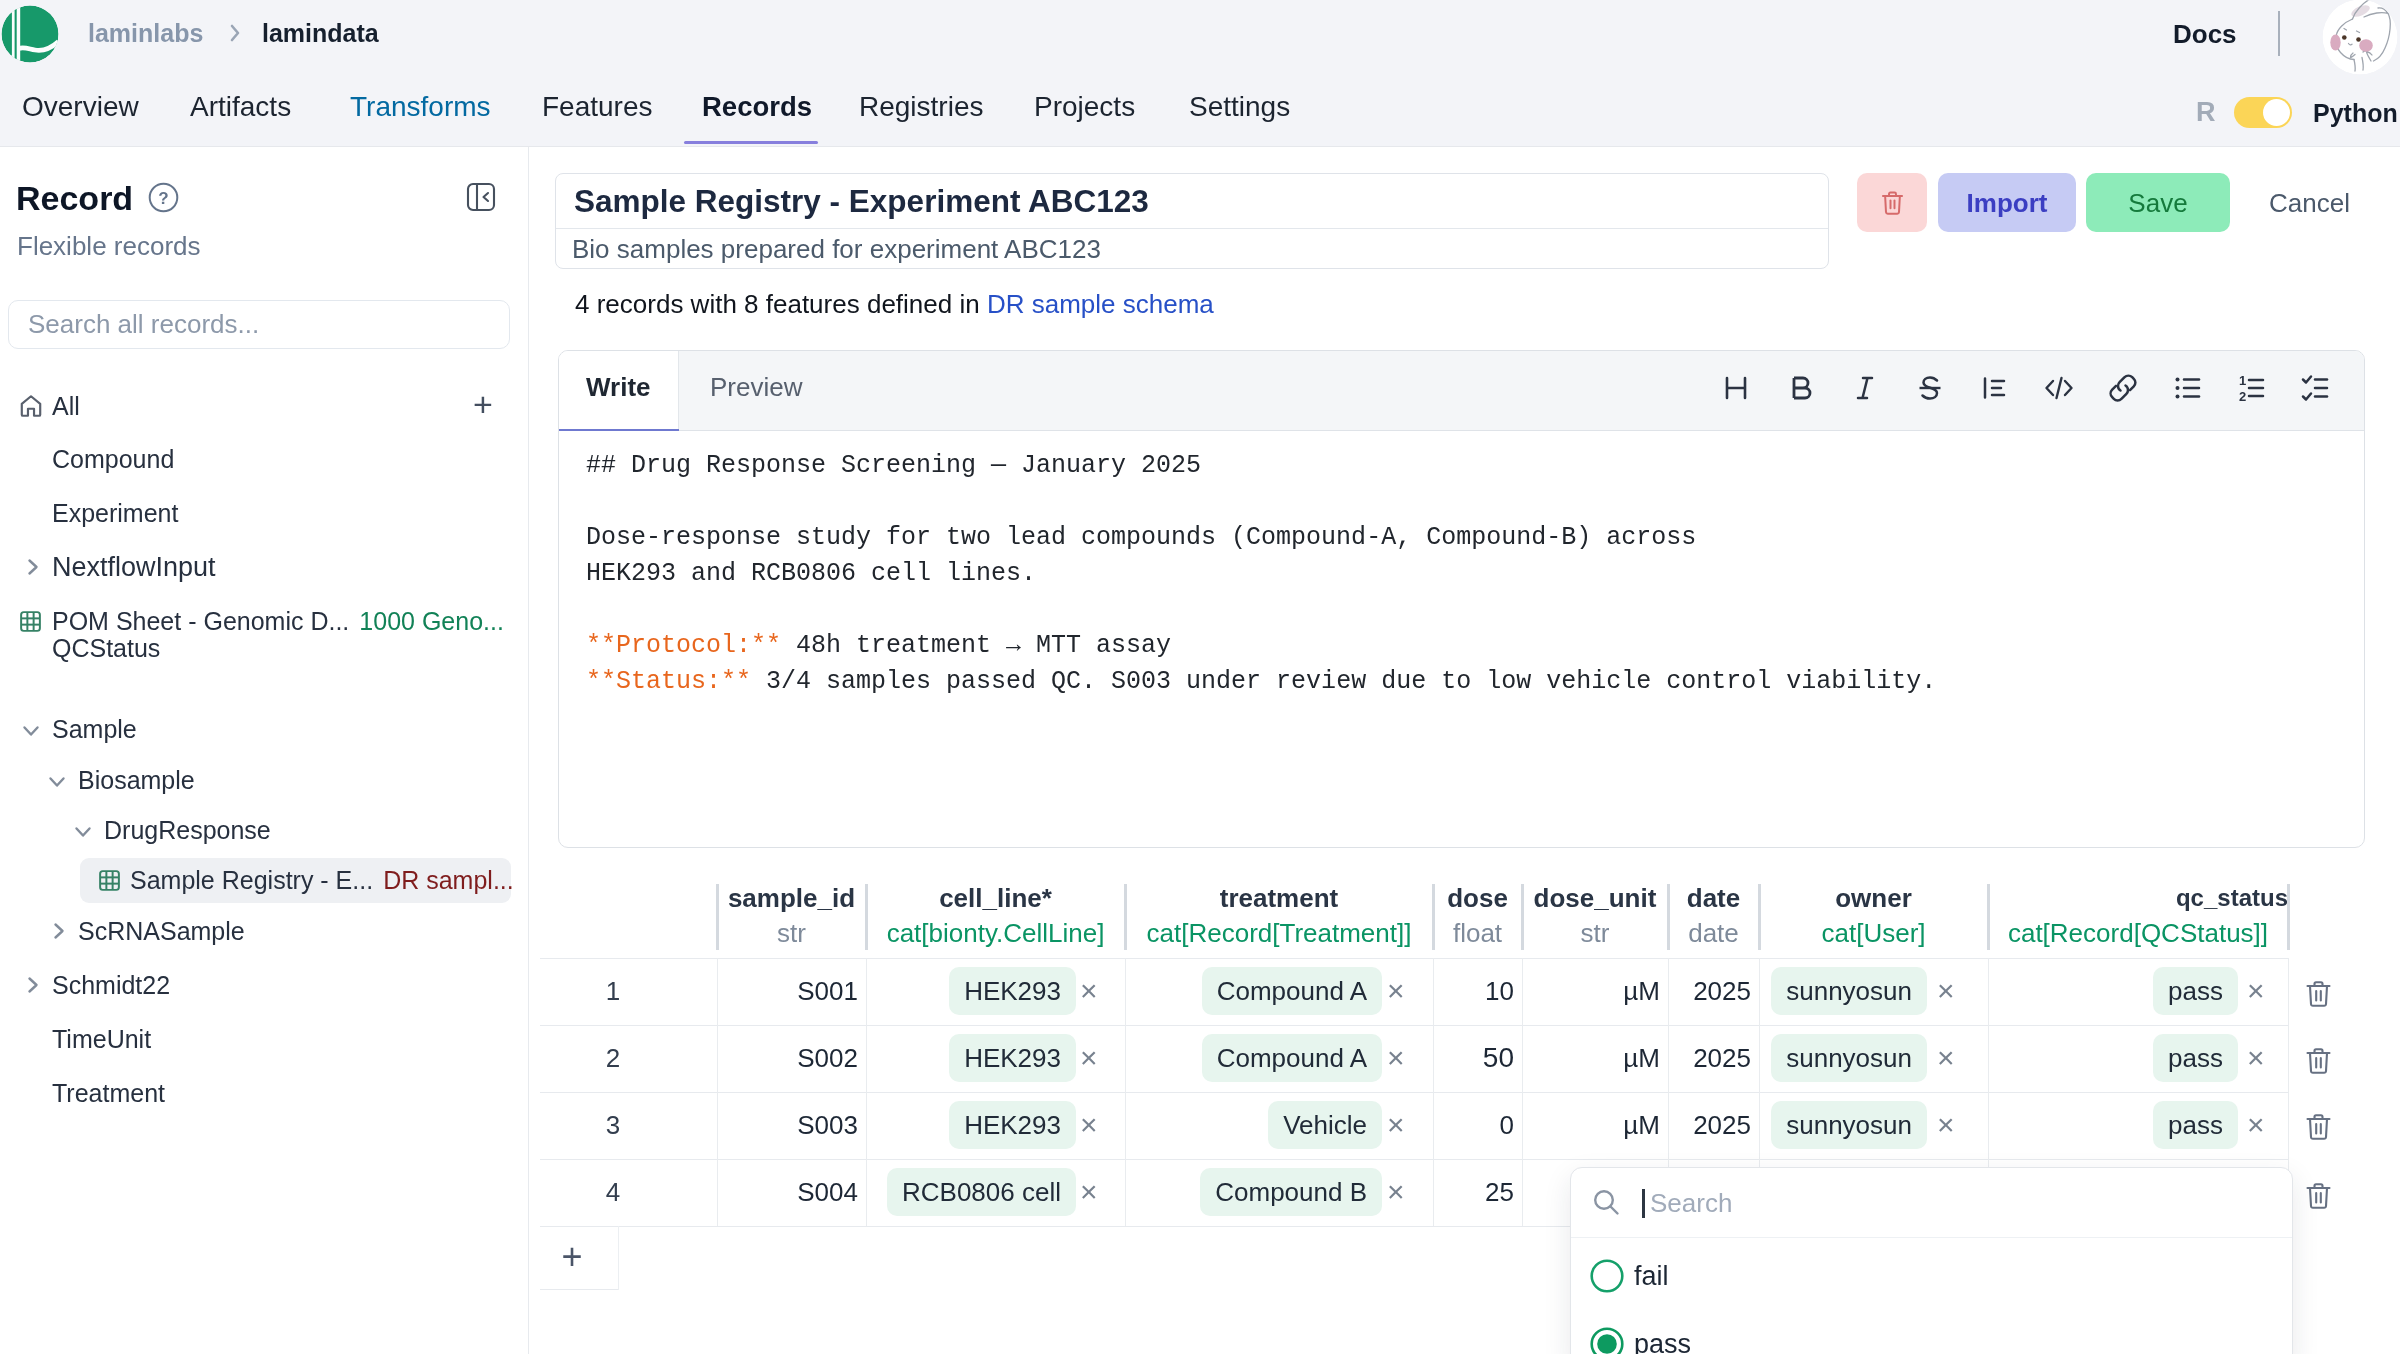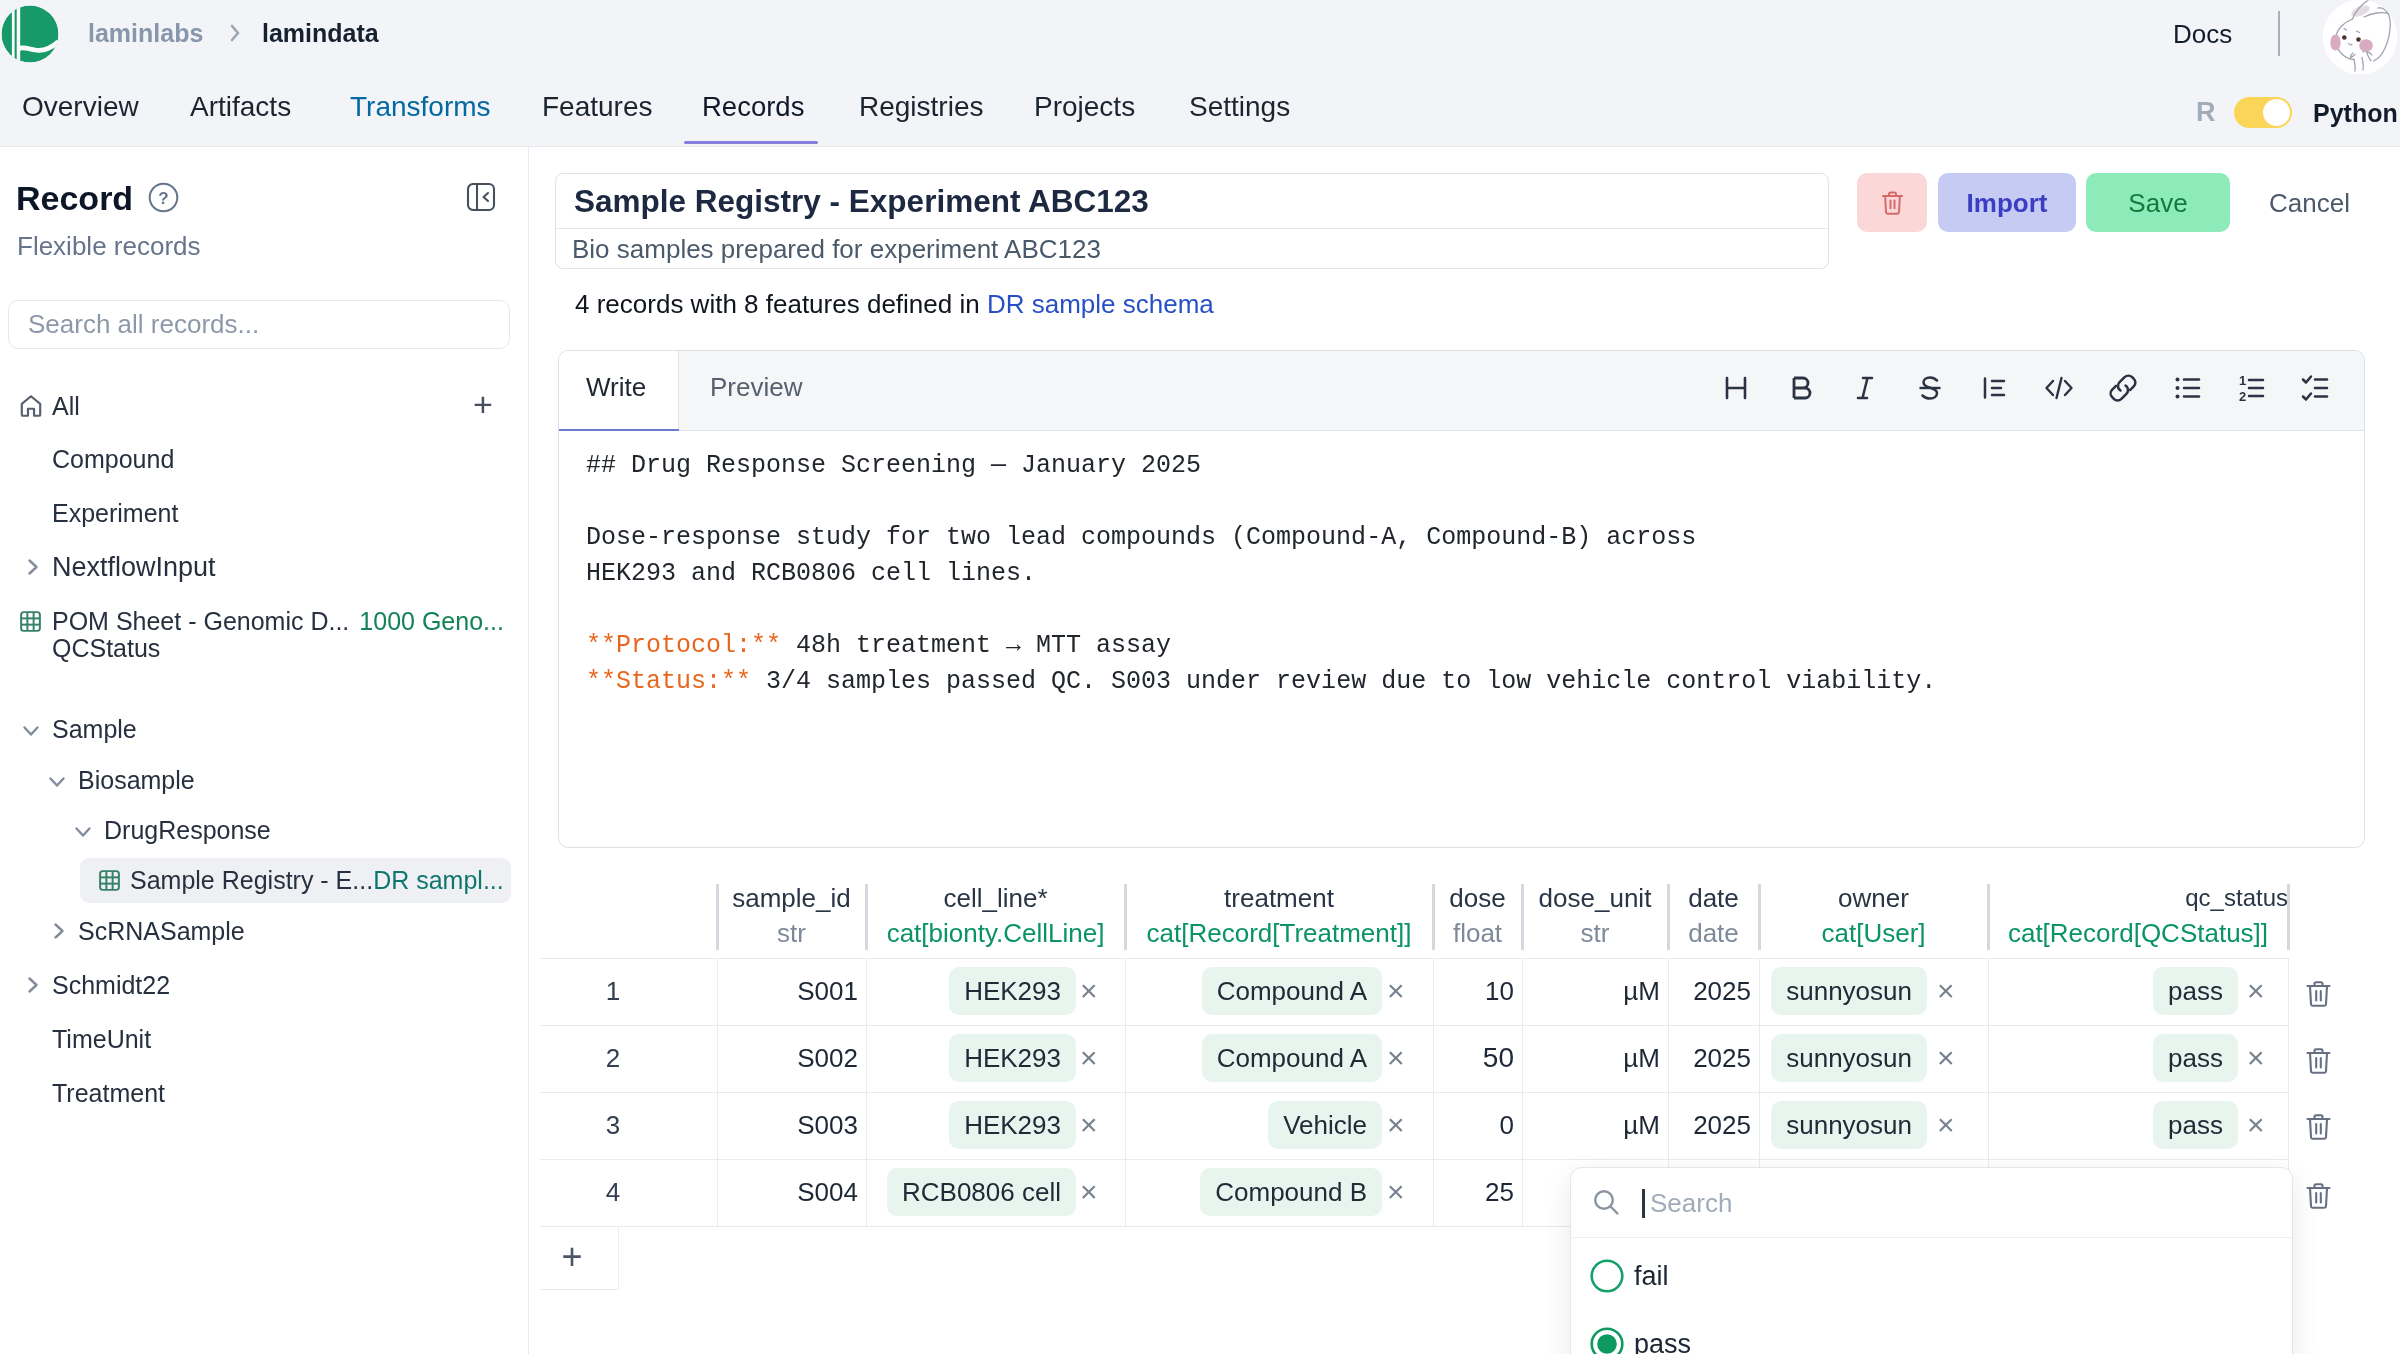--- a/index.html
+++ b/index.html
@@ -1,20 +1,20 @@
 <!DOCTYPE html>
 <html><head>
 <meta charset="utf-8">
 <style>
 *{margin:0;padding:0;box-sizing:border-box}
 html,body{width:2400px;height:1354px;background:#fff;font-family:"Liberation Sans",sans-serif;overflow:hidden;position:relative}
 .a{position:absolute}
 .t{position:absolute;white-space:nowrap;height:40px;line-height:40px;font-size:26px;color:#27303f}
 .b{font-weight:700}
-.sb{font-weight:400}
+.sb{font-weight:700}
 .grn{color:#0a9464}
 .gry{color:#7e8a9a}
 .hline{position:absolute;background:#e7eaee;height:1px}
 .vline{position:absolute;background:#e7eaee;width:1px}
 .chip{position:absolute;height:48px;line-height:48px;background:#e7f5ee;border-radius:10px;padding:0 15px;font-size:26px;color:#212b38;white-space:nowrap}
 .x{position:absolute;height:40px;line-height:40px;font-size:30px;color:#78828f;font-weight:400}
 </style>
 </head>
 <body>
 
@@ -134,21 +134,21 @@
   </svg>
 <div class="t" style="left:104px;top:810px;font-size:25px">DrugResponse</div>
 <div class="a" style="left:80px;top:858px;width:431px;height:45px;background:#eef0f3;border-radius:9px"></div>
 <svg class="a" style="left:97px;top:868px" width="25" height="25" viewBox="0 0 24 24">
     <rect x="3" y="3" width="18" height="18" rx="2.5" fill="none" stroke="#368266" stroke-width="1.9"></rect>
     <line x1="3" y1="9" x2="21" y2="9" stroke="#368266" stroke-width="1.9"></line>
     <line x1="3" y1="15" x2="21" y2="15" stroke="#368266" stroke-width="1.9"></line>
     <line x1="9" y1="3" x2="9" y2="21" stroke="#368266" stroke-width="1.9"></line>
     <line x1="15" y1="3" x2="15" y2="21" stroke="#368266" stroke-width="1.9"></line>
   </svg>
-<div class="t" style="left:130px;top:860px;font-size:25px">Sample Registry - E...<span style="color:#0f766e;">DR sampl...</span></div>
+<div class="t" style="left:130px;top:860px;font-size:25px">Sample Registry - E...<span style="color:#7f1d1d;margin-left:10px">DR sampl...</span></div>
 <svg class="a" style="left:48px;top:920px" width="22" height="22" viewBox="0 0 22 22">
     <path d="M7.5 4.5 L 14.5 11 L 7.5 17.5" fill="none" stroke="#828c9a" stroke-width="2.4" stroke-linecap="round" stroke-linejoin="round"></path>
   </svg>
 <div class="t" style="left:78px;top:911px;font-size:25px">ScRNASample</div>
 <svg class="a" style="left:22px;top:974px" width="22" height="22" viewBox="0 0 22 22">
     <path d="M7.5 4.5 L 14.5 11 L 7.5 17.5" fill="none" stroke="#828c9a" stroke-width="2.4" stroke-linecap="round" stroke-linejoin="round"></path>
   </svg>
 <div class="t" style="left:52px;top:965px;font-size:25px">Schmidt22</div>
 <div class="t" style="left:52px;top:1019px;font-size:25px">TimeUnit</div>
 <div class="t" style="left:52px;top:1073px;font-size:25px">Treatment</div>

